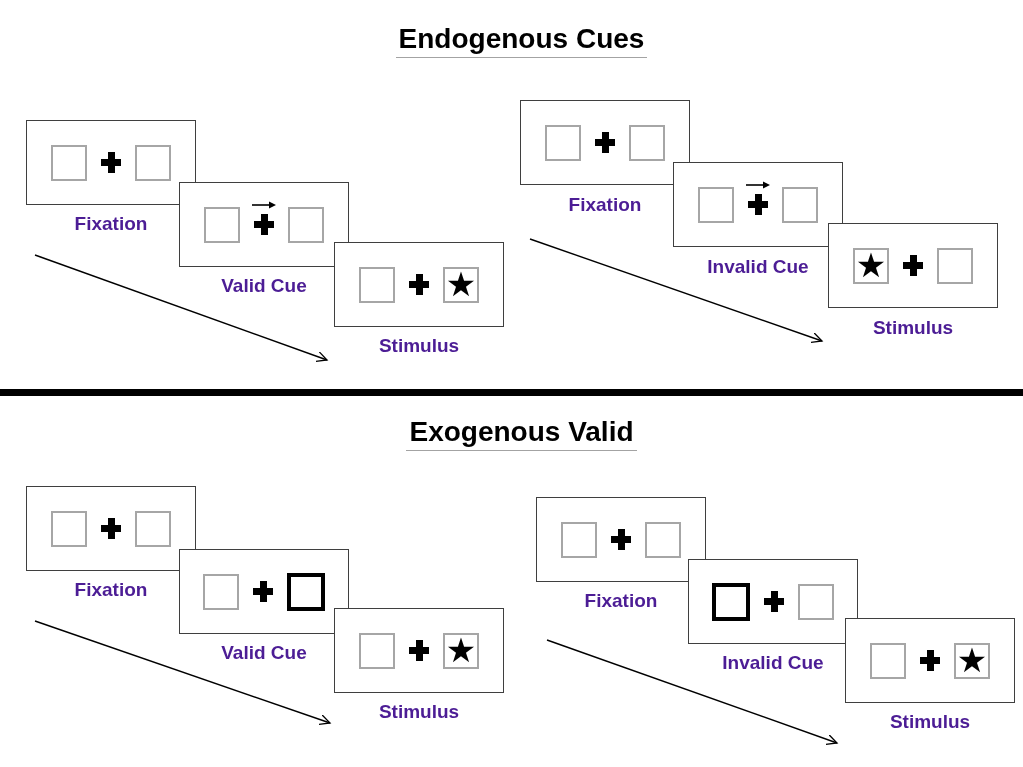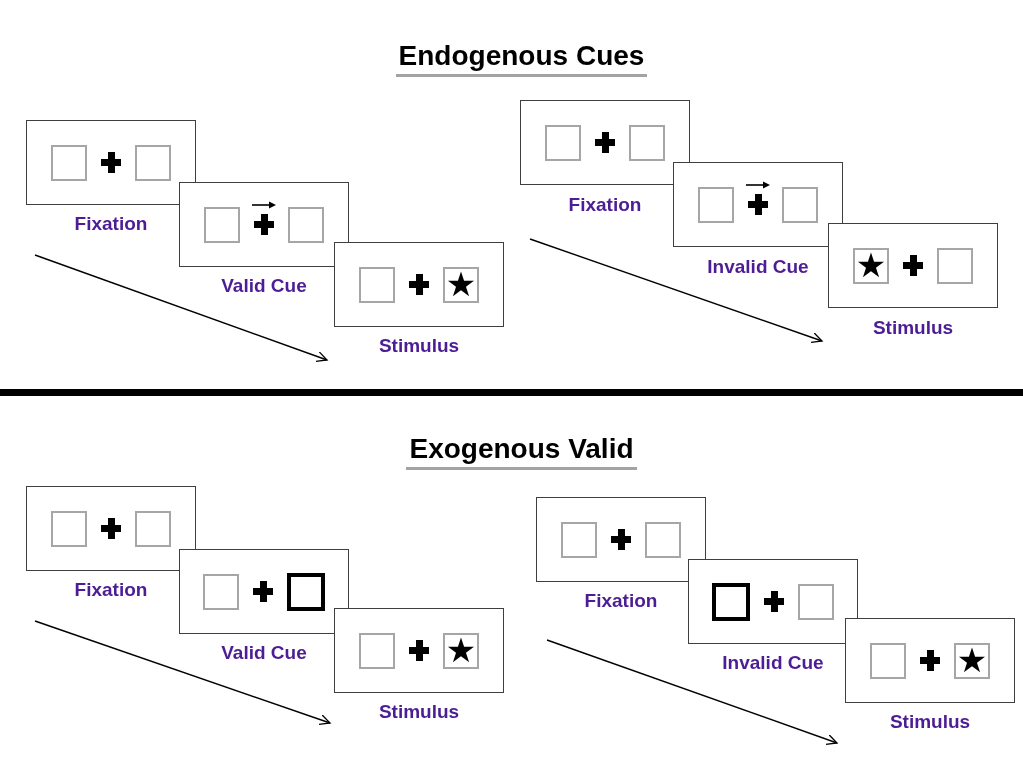--- a/index.html
+++ b/index.html
@@ -21,24 +21,23 @@
     position: absolute;
     left: 20px;
     width: 1003px;
     text-align: center;
   }
   .title {
     display: inline-block;
     font-size: 28px;
     font-weight: bold;
     color: #000;
-    border-bottom: 3px solid #a3a3a3;
+    border-bottom: 1px solid #a3a3a3;
     padding: 0 3px 2px 3px;
     line-height: 1.1;
-    margin-top: 17px;
   }
   .panel {
     position: absolute;
     width: 170px;
     height: 85px;
     background: #fff;
     border: 1px solid #3f3f3f;
     box-sizing: border-box;
     display: flex;
     align-items: center;

